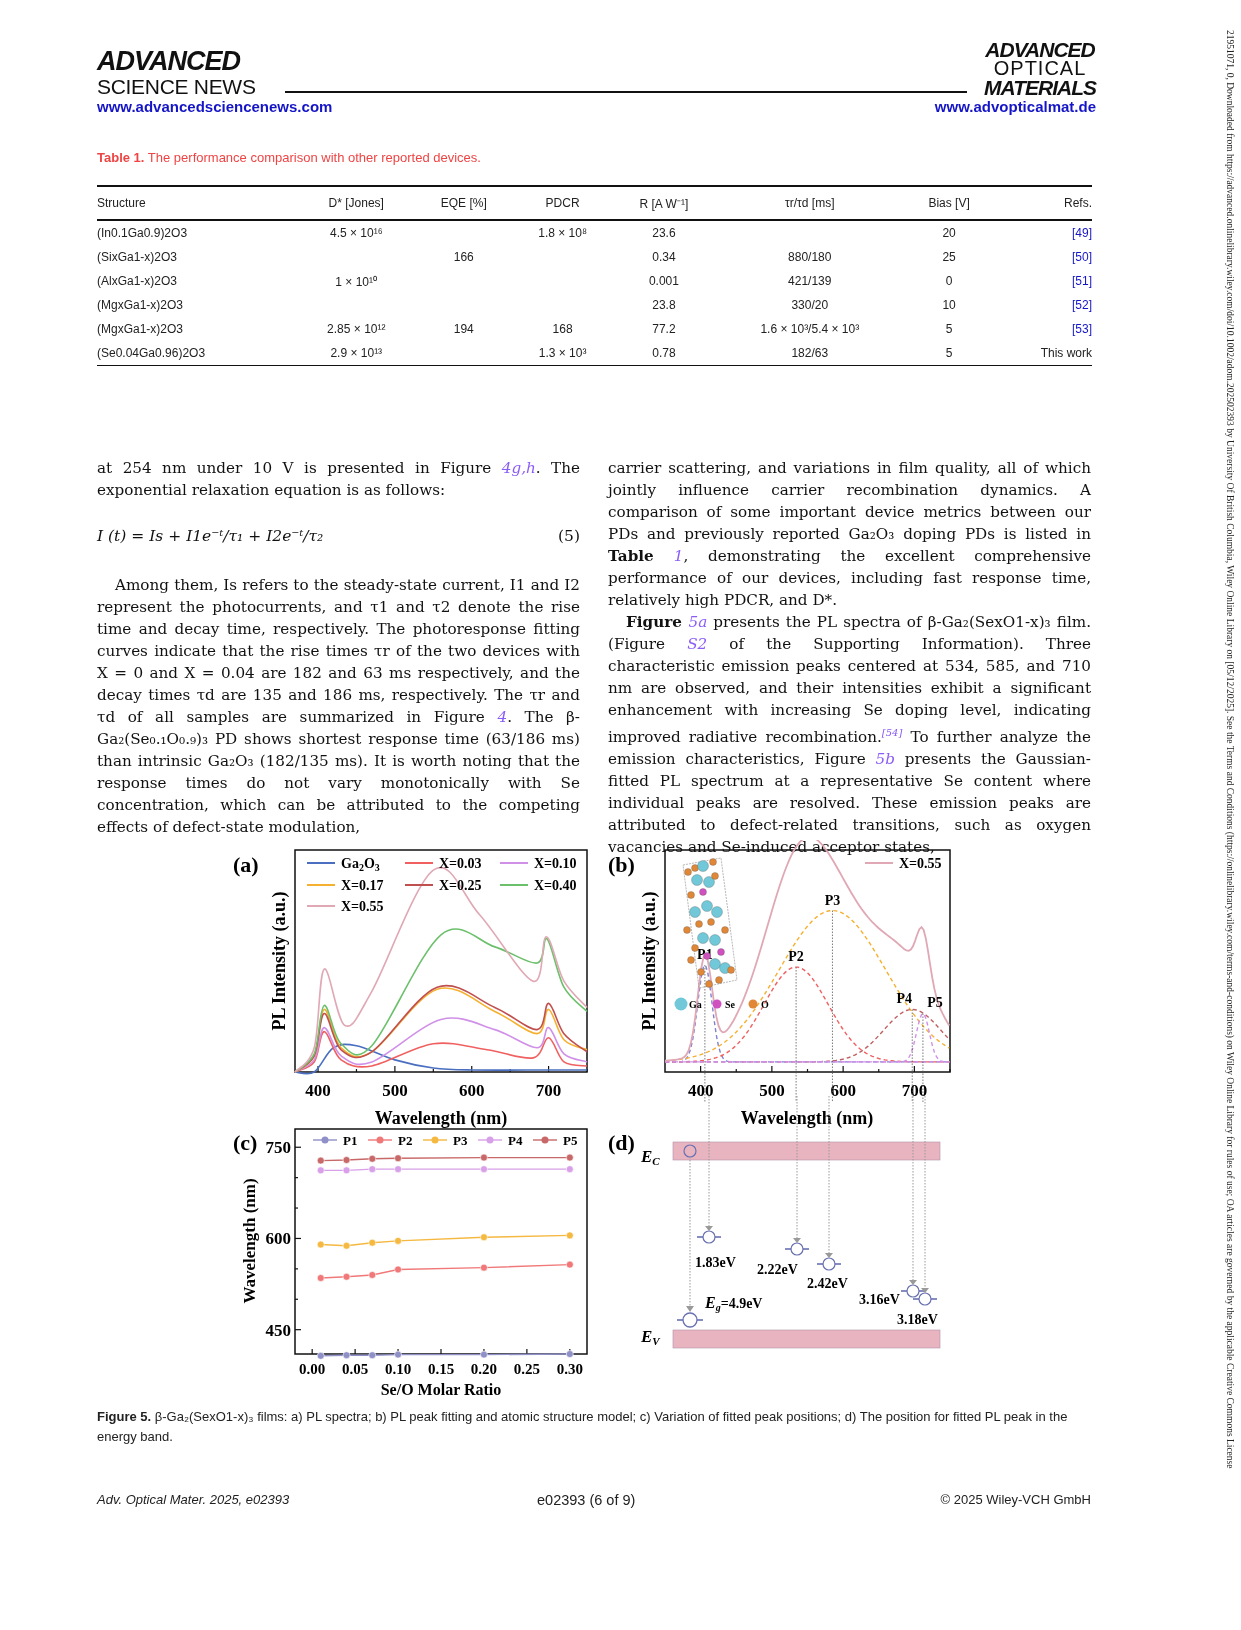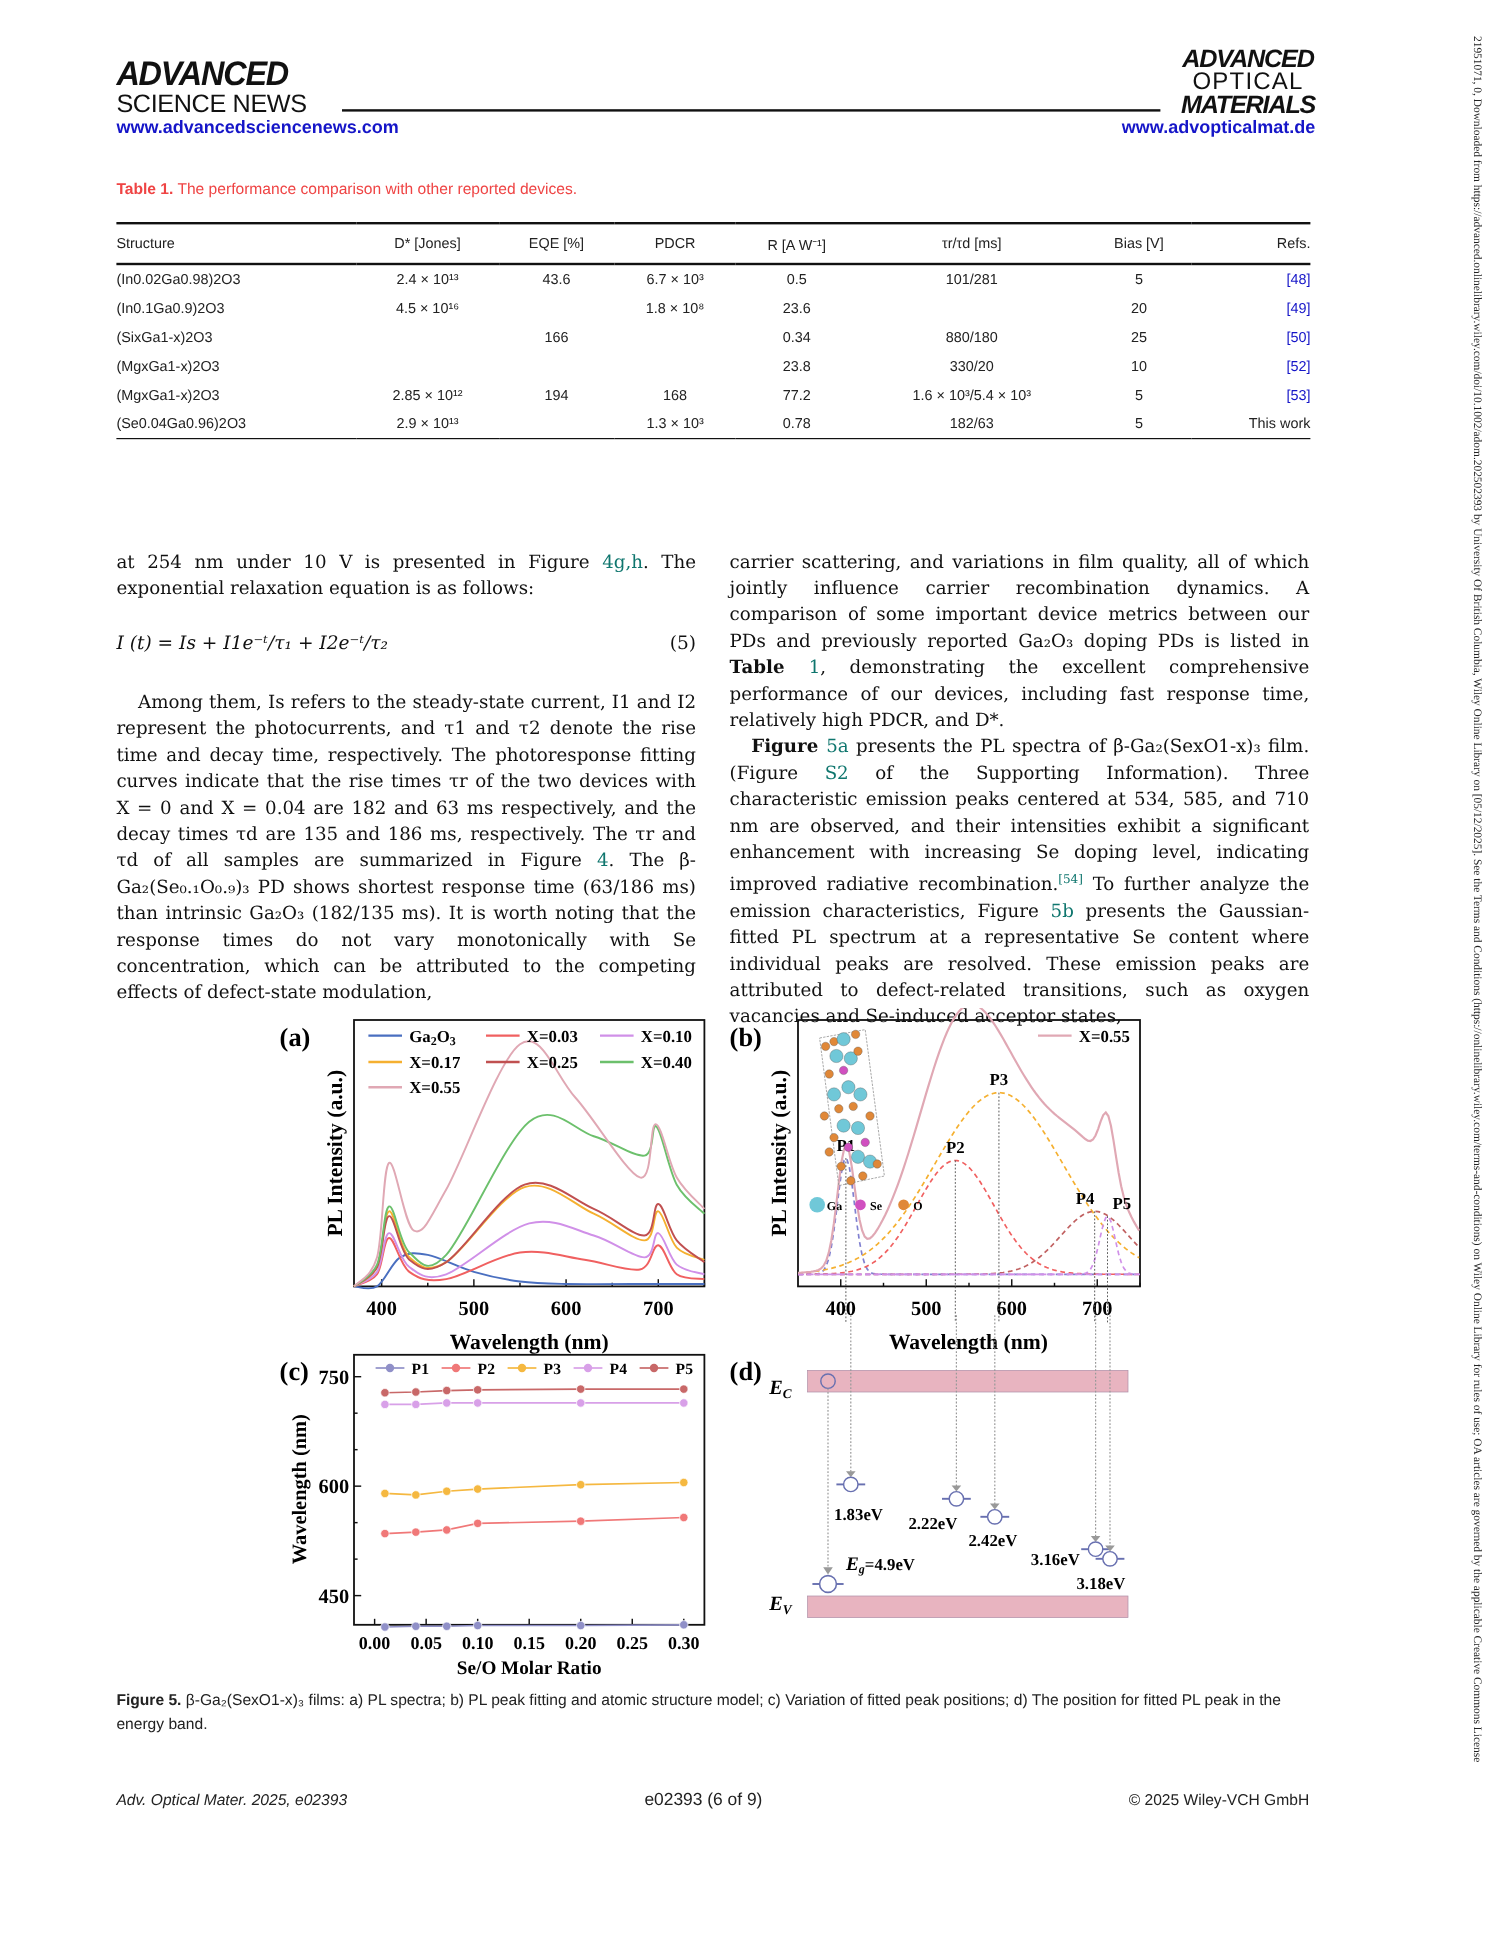--- a/index.html
+++ b/index.html
@@ -29,21 +29,21 @@
   table.t1 tbody tr:last-child{border-bottom:1.5px solid #111;}
   table.t1 th:first-child, table.t1 td:first-child{text-align:left;padding-left:0;}
   table.t1 th:last-child, table.t1 td:last-child{text-align:right;padding-right:0;}
   .ref{color:#1515c8;}
   
   .col{width:483px;font-size:15.2px;line-height:22px;text-align:justify;color:#111;}
   .col p{margin:0;}
   .col .ind{text-indent:18px;}
   .colL{left:97px;top:457px;}
   .colR{left:608px;top:457px;}
-  .link{color:#0f766e;}
+  .link{color:#8b5cf6;font-style:italic;}
   .eq{left:97px;top:527px;width:483px;font-size:15.5px;font-style:italic;}
   .eq .num{position:absolute;right:0;top:0;font-style:normal;}
   
   .fig{left:225px;top:840px;width:740px;height:570px;}
   .figcap{left:97px;top:1407px;width:995px;font-family:"Liberation Sans",sans-serif;font-size:13px;line-height:20px;color:#222;}
   .figcap b{font-weight:700;}
   
   .foot{top:1492px;font-family:"Liberation Sans",sans-serif;font-size:13px;color:#222;}
   .foot-l{left:97px;font-style:italic;}
   .foot-c{left:537px;font-size:14.5px;}
@@ -81,48 +81,48 @@
         <th style="font-style: normal;">EQE [%]</th>
         <th style="font-style: normal;">PDCR</th>
         <th style="font-style: normal;">R [A W⁻¹]</th>
         <th style="font-style: normal;">τr/τd [ms]</th>
         <th>Bias [V]</th>
         <th>Refs.</th>
       </tr>
   </thead>
   <tbody id="tbody">
       <tr>
-        <td>(In0.02Ga0.98)2O3</td>
-        <td>2.4 × 10¹³</td>
-        <td>43.6</td>
-        <td>6.7 × 10³</td>
-        <td>0.5</td>
-        <td>101/281</td>
-        <td>5</td>
-        <td class="ref">[48]</td>
-      </tr>
-      <tr>
         <td>(In0.1Ga0.9)2O3</td>
         <td>4.5 × 10¹⁶</td>
         <td></td>
         <td>1.8 × 10⁸</td>
         <td>23.6</td>
         <td></td>
         <td>20</td>
         <td class="ref">[49]</td>
       </tr>
       <tr>
         <td>(SixGa1-x)2O3</td>
         <td></td>
         <td>166</td>
         <td></td>
         <td>0.34</td>
         <td>880/180</td>
         <td>25</td>
         <td class="ref">[50]</td>
+      </tr>
+      <tr>
+        <td>(AlxGa1-x)2O3</td>
+        <td>1 × 10¹⁰</td>
+        <td></td>
+        <td></td>
+        <td>0.001</td>
+        <td>421/139</td>
+        <td>0</td>
+        <td class="ref">[51]</td>
       </tr>
       <tr>
         <td>(MgxGa1-x)2O3</td>
         <td></td>
         <td></td>
         <td></td>
         <td>23.8</td>
         <td>330/20</td>
         <td>10</td>
         <td class="ref">[52]</td>

